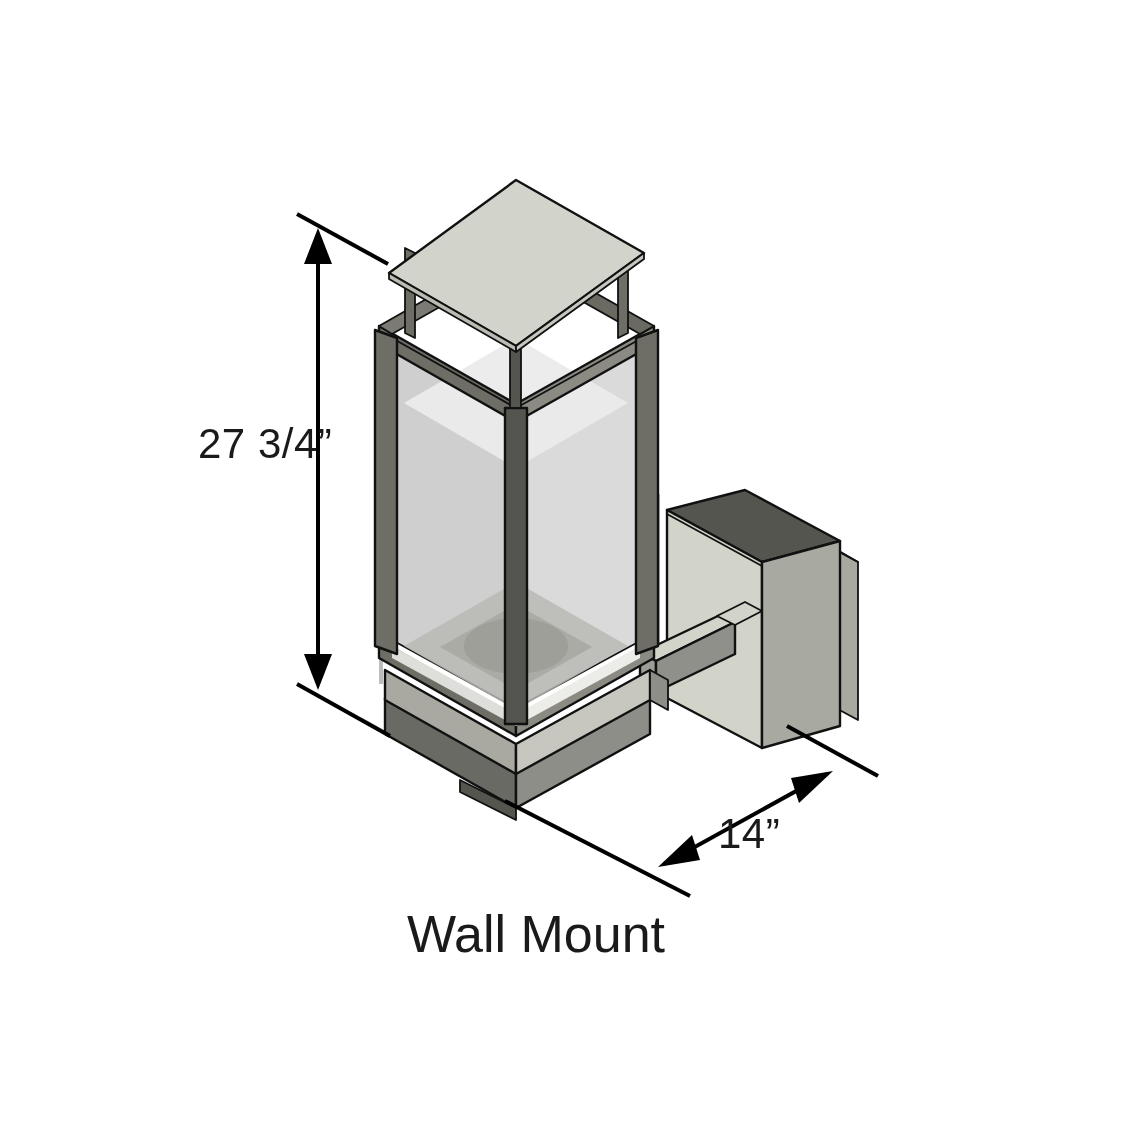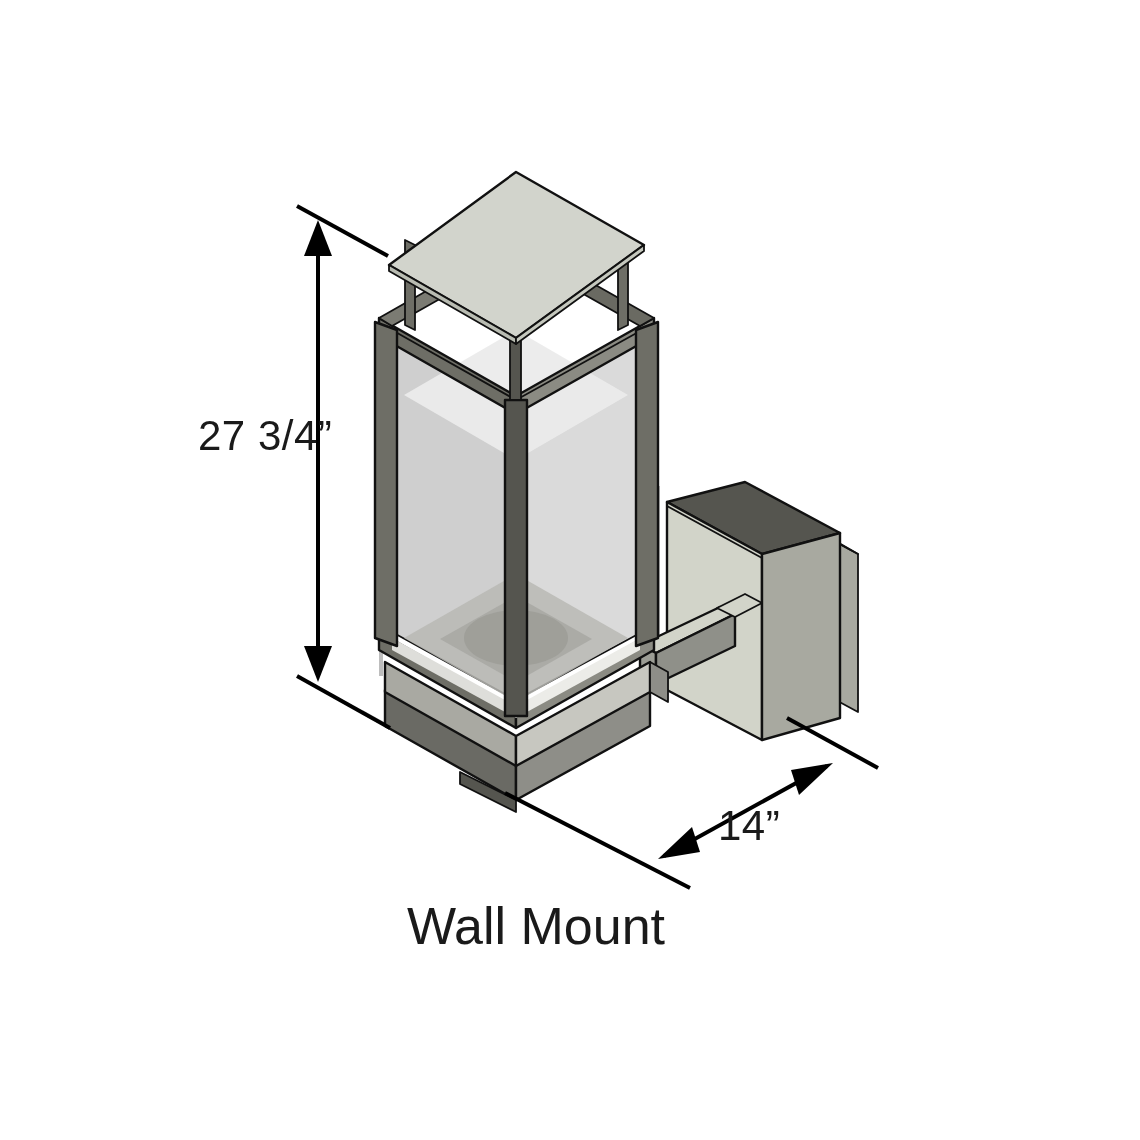--- a/index.html
+++ b/index.html
@@ -11,21 +11,21 @@
   body {
     width: 1140px;
     height: 1140px;
     position: relative;
     overflow: hidden;
     font-family: "Liberation Sans", sans-serif;
   }
   #drawing-root {
     position: absolute;
     left: 0;
-    top: 0;
+    top: 8px;
     width: 1140px;
     height: 856px;
   }
   svg#technical-drawing {
     display: block;
     width: 1140px;
     height: 1140px;
   }
   .dim-text {
     font-family: "Liberation Sans", sans-serif;

